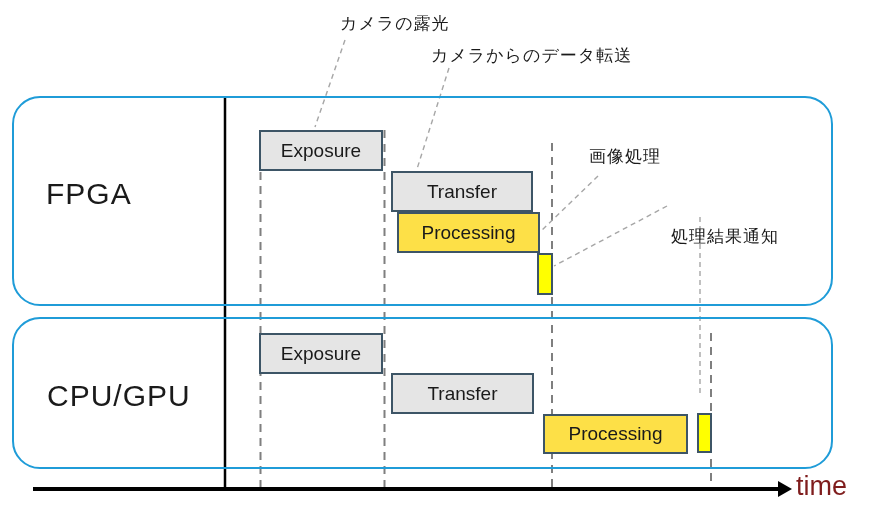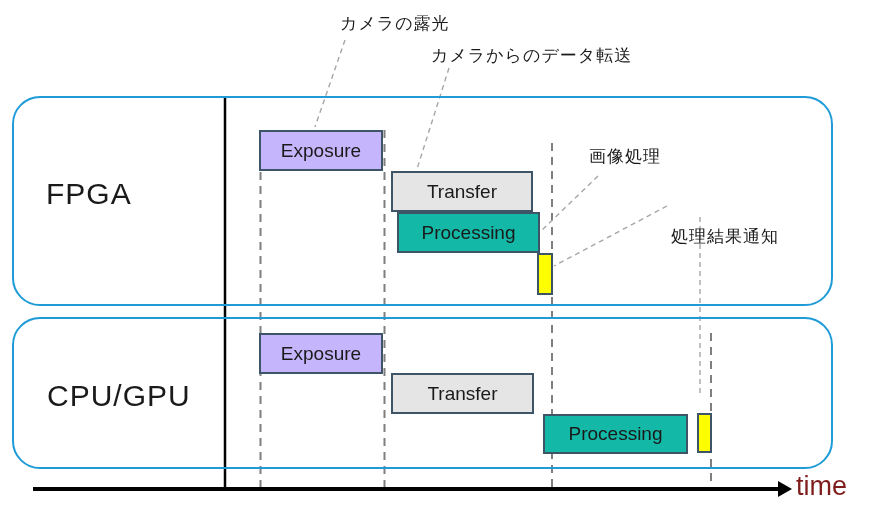--- a/index.html
+++ b/index.html
@@ -42,23 +42,23 @@
   .ann-notify{left:671px;top:189px;margin-top:36px;}
   .task{
     position:absolute;
     border:2px solid #3d5566;
     box-sizing:border-box;
     display:flex;align-items:center;justify-content:center;
     font-size:19px;
     color:#1a1a1a;
     white-space:nowrap;
   }
-  .t-exposure{background:#c4b5fd;}
+  .t-exposure{background:#e5e5e5;}
   .t-transfer{background:#e5e5e5;}
-  .t-processing{background:#14b8a6;}
+  .t-processing{background:#fde047;}
   .t-notify{background:#ffff00;}
   .f-exp{left:259px;top:130px;width:124px;height:41px;}
   .f-tra{left:391px;top:171px;width:142px;height:41px;}
   .f-pro{left:397px;top:212px;width:143px;height:41px;}
   .f-not{left:537px;top:253px;width:16px;height:42px;}
   .c-exp{left:259px;top:333px;width:124px;height:41px;}
   .c-tra{left:391px;top:373px;width:143px;height:41px;}
   .c-pro{left:543px;top:414px;width:145px;height:40px;}
   .c-not{left:697px;top:413px;width:15px;height:40px;}
   .time-label{

